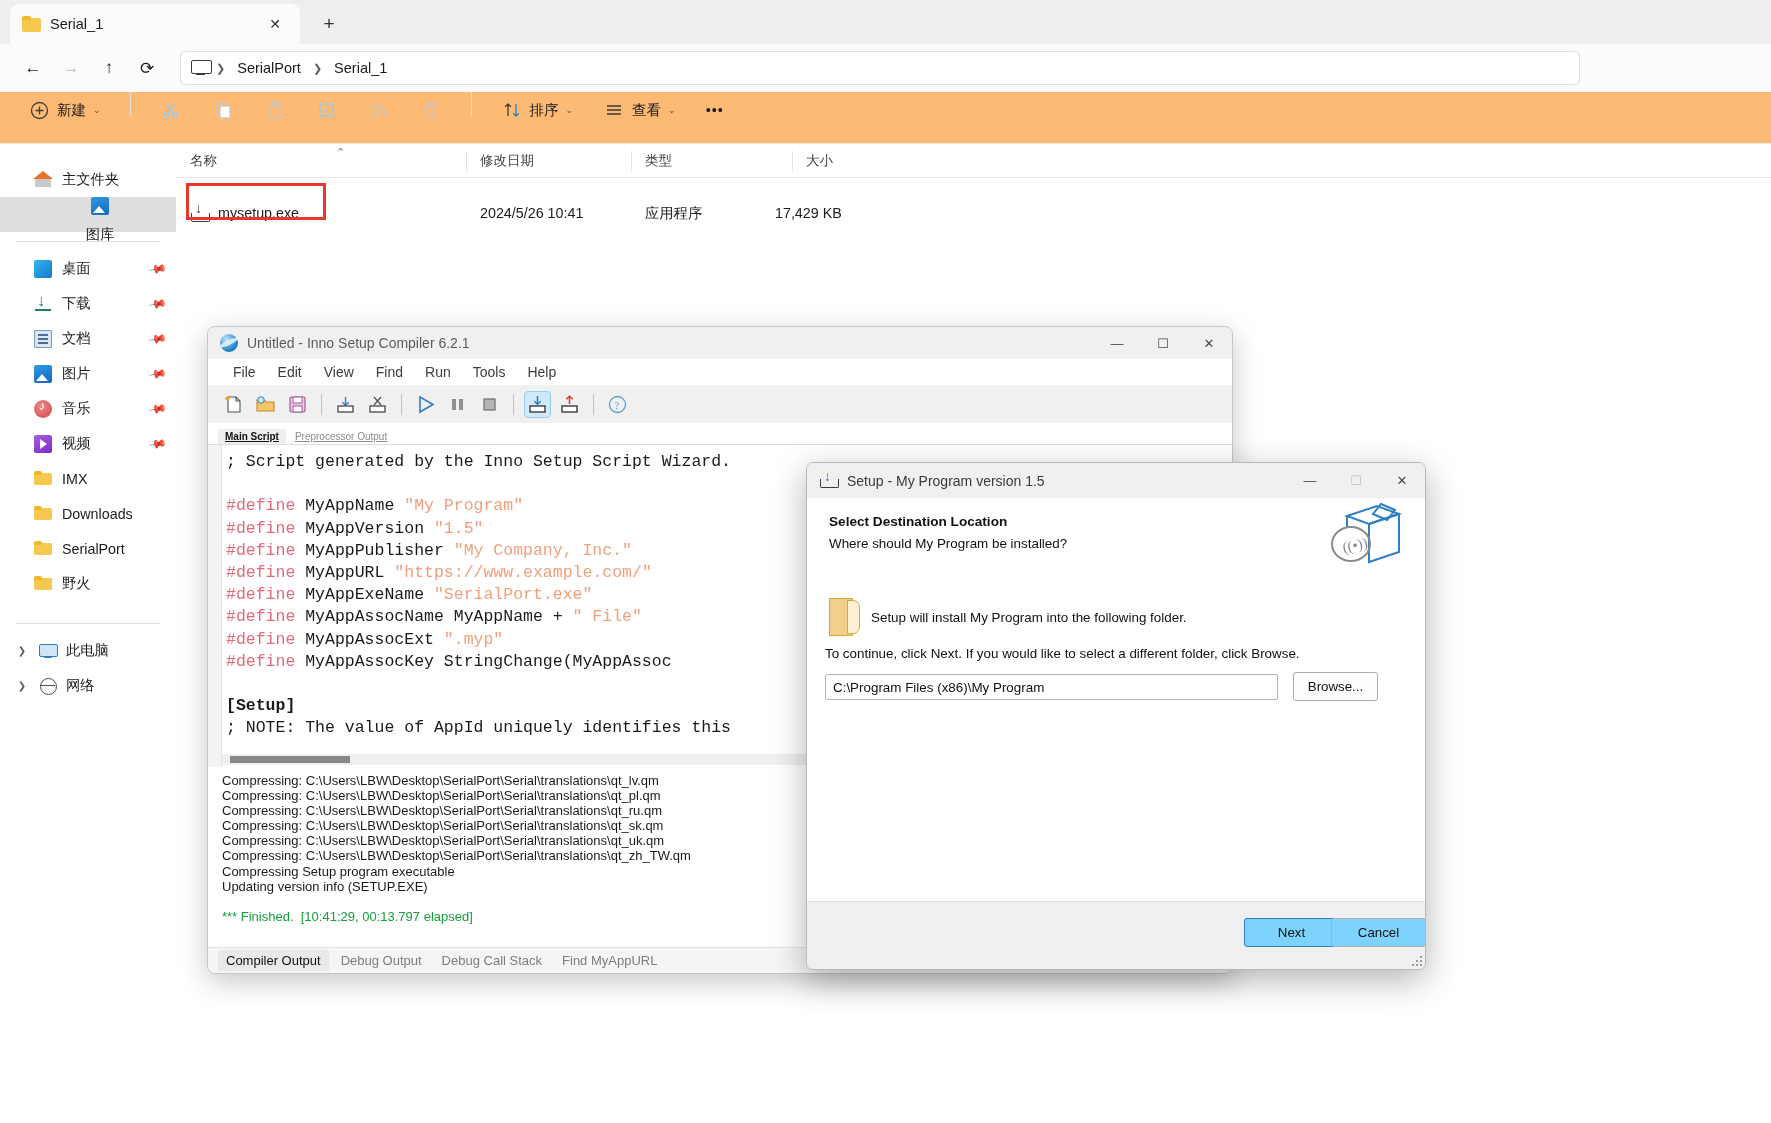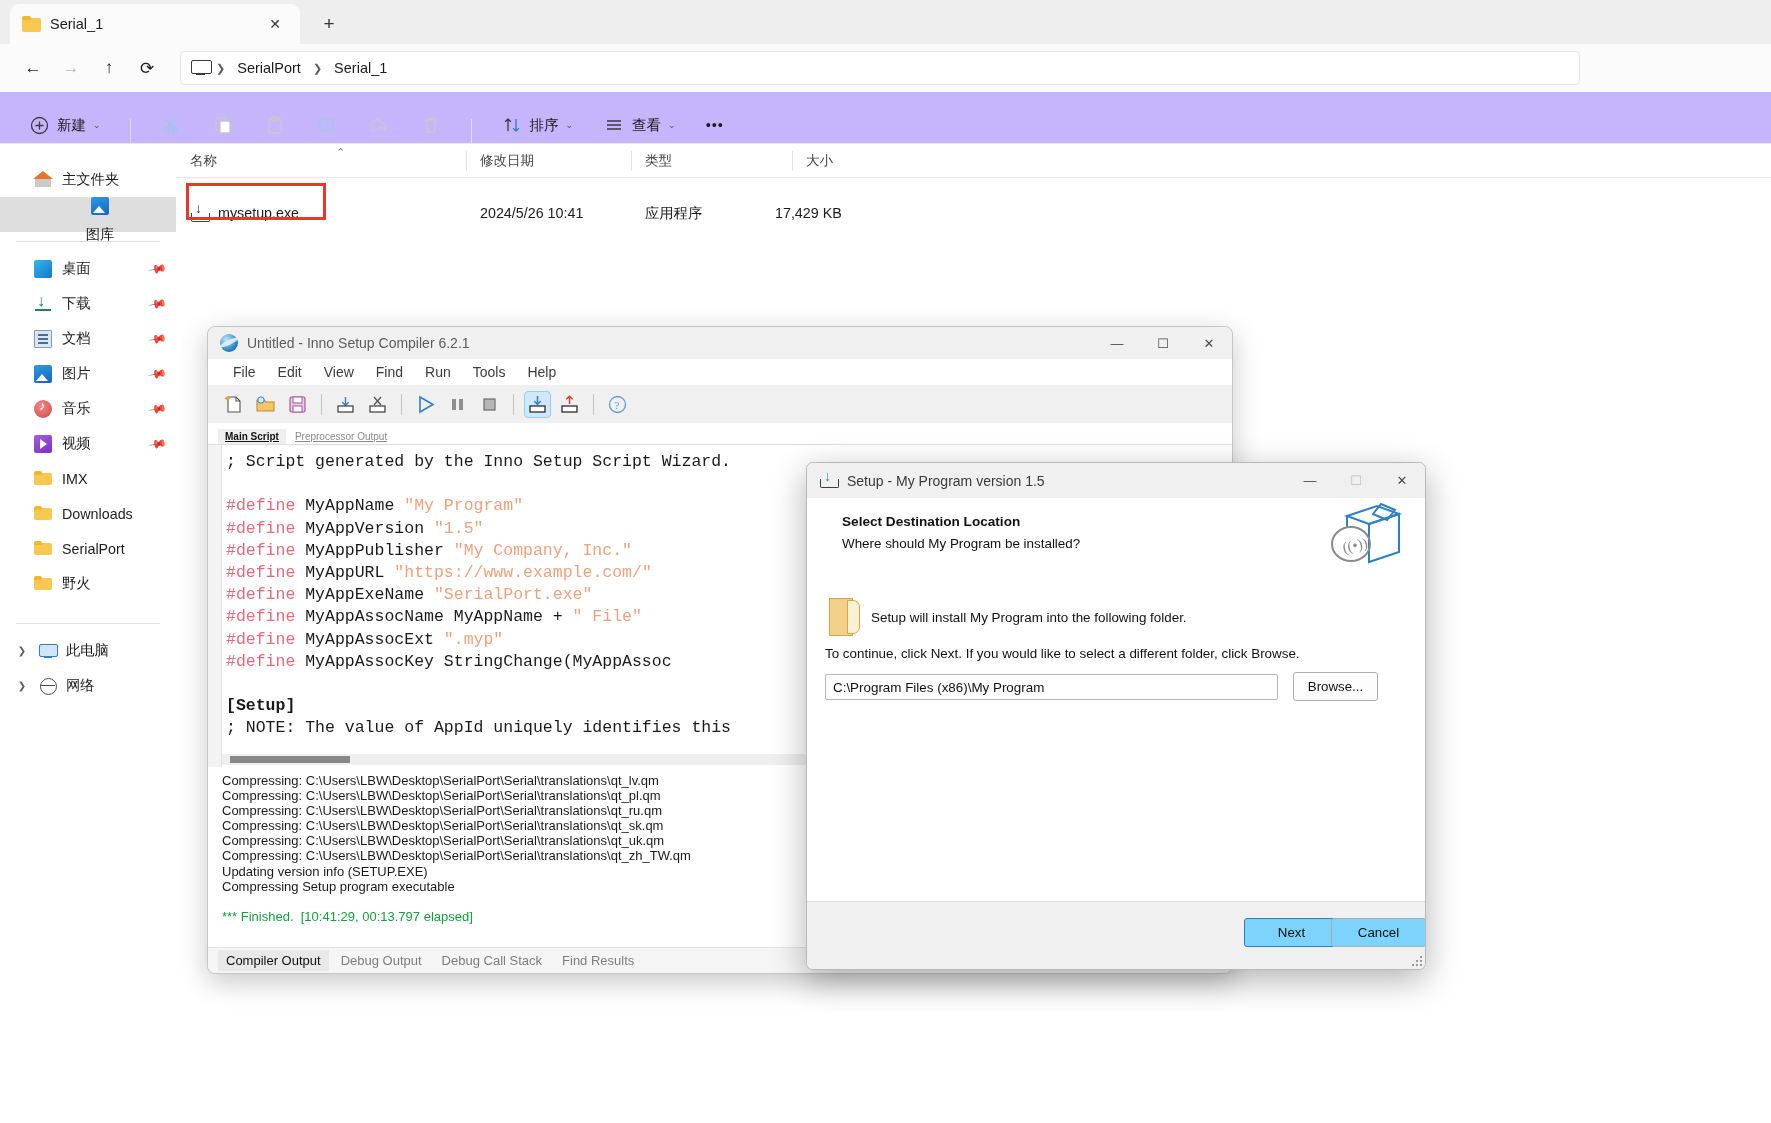--- a/index.html
+++ b/index.html
@@ -41,21 +41,21 @@
             border-radius:5px; font-size:17px; color:#1c1c1c; }
   .navbtn.dim { color:#b9b9b9; }
   .addrbar { margin-left:14px; flex:1; height:34px; background:#ffffff; border:1px solid #e2e2e2;
              border-radius:5px; display:flex; align-items:center; padding:0 10px; gap:6px; max-width:1400px;}
   .crumb { font-size:14.5px; color:#1c1c1c; padding:2px 6px; border-radius:3px; white-space:nowrap;}
   .crumb-sep { color:#5b5b5b; font-size:11px; }
   .pc-ico { width:19px; height:16px; position:relative; }
   .pc-ico:before{content:""; position:absolute; left:0; top:0; width:19px; height:12px; border:1.6px solid #3a3a3a; border-radius:2px;}
   .pc-ico:after{content:""; position:absolute; left:5px; top:13px; width:9px; height:2px; background:#3a3a3a;}
 
-  .exp-toolbar { height:52px; background:#c4b5fd; display:flex; align-items:flex-end; padding:0 18px; gap:10px;
+  .exp-toolbar { height:52px; background:#fdba74; display:flex; align-items:flex-start; padding:0 18px; gap:10px;
                  border-bottom:1px solid #e8e8e8; }
   .tb-item { height:36px; display:flex; align-items:center; gap:7px; padding:0 10px; border-radius:5px;
              font-size:14.5px; color:#1c1c1c; white-space:nowrap;}
   .tb-sep { width:1px; height:24px; background:#dedede; margin:0 9px; }
   .chev { font-size:9px; color:#555; }
   .tb-ico { width:22px; height:22px; display:flex; align-items:center; justify-content:center; }
 
   .exp-body { position:absolute; left:0; top:144px; right:0; bottom:0; display:flex; }
   .exp-sidebar { width:176px; flex:none; padding-top:18px; }
   .side-item { height:35px; display:flex; align-items:center; gap:10px; padding:0 10px 0 34px;
@@ -153,21 +153,21 @@
 
   
   .wiz { position:absolute; left:806px; top:462px; width:620px; height:508px;
          background:#f0f0f0; border:1px solid #b9b9b9; border-radius:7px;
          box-shadow:0 10px 34px rgba(0,0,0,.30); overflow:hidden;}
   .wiz-title { height:35px; background:#f0f0f0; display:flex; align-items:center; padding-left:12px; gap:9px;}
   .wiz-title .txt { font-size:14px; color:#3a3a3a;}
   .wz-ico { width:19px; height:19px; position:relative; flex:none;}
   .wz-ico:before{content:""; position:absolute; left:1px; bottom:2px; width:17px; height:8px; border:1.6px solid #3d3d3d; border-top:none; border-radius:0 0 2px 2px;}
   .wz-ico:after{content:"↓"; position:absolute; left:5px; top:-3px; font-size:14px; color:#2f7fc4;}
-  .wiz-page { background:#fff; height:403px; position:relative; padding:16px 20px 0 35px;}
+  .wiz-page { background:#fff; height:403px; position:relative; padding:16px 20px 0 22px;}
   .wiz-h { font-size:13.6px; font-weight:bold; color:#111; }
   .wiz-sub { font-size:13.4px; color:#111; margin-top:7px;}
   .wiz-art { position:absolute; right:20px; top:2px; width:80px; height:72px;}
   .folder-big { position:absolute; left:22px; top:100px; width:30px; height:36px;}
   .folder-big:before{content:""; position:absolute; left:0; top:0; width:22px; height:36px; background:#f2d08a; border:1.6px solid #d6a741;}
   .folder-big:after{content:""; position:absolute; left:18px; top:2px; width:11px; height:32px; background:#fdf1d4; border:1.6px solid #d6a741; border-radius:0 7px 7px 0;}
   .wiz-line1 { position:absolute; left:64px; top:112px; font-size:13.4px; color:#111;}
   .wiz-line2 { position:absolute; left:18px; top:148px; font-size:13.4px; color:#111;}
   .wiz-input { position:absolute; left:18px; top:176px; width:453px; height:26px;
                border:1px solid #b5b5b5; background:#fff; font-size:13.4px; color:#111;
@@ -519,31 +519,31 @@
         </div>
     </div>
 
     <div class="out">
       <div class="ol">Compressing: C:\Users\LBW\Desktop\SerialPort\Serial\translations\qt_lv.qm</div>
       <div class="ol">Compressing: C:\Users\LBW\Desktop\SerialPort\Serial\translations\qt_pl.qm</div>
       <div class="ol">Compressing: C:\Users\LBW\Desktop\SerialPort\Serial\translations\qt_ru.qm</div>
       <div class="ol">Compressing: C:\Users\LBW\Desktop\SerialPort\Serial\translations\qt_sk.qm</div>
       <div class="ol">Compressing: C:\Users\LBW\Desktop\SerialPort\Serial\translations\qt_uk.qm</div>
       <div class="ol">Compressing: C:\Users\LBW\Desktop\SerialPort\Serial\translations\qt_zh_TW.qm</div>
+      <div class="ol">Compressing Setup program executable</div>
       <div class="ol">Updating version info (SETUP.EXE)</div>
-      <div class="ol">Compressing Setup program executable</div>
       <div class="ol">&nbsp;</div>
       <div class="ol ok">*** Finished.  [10:41:29, 00:13.797 elapsed]</div>
     </div>
 
     <div class="inno-bottabs">
       <span class="bt sel">Compiler Output</span>
       <span class="bt">Debug Output</span>
       <span class="bt">Debug Call Stack</span>
-      <span class="bt">Find Results</span>
+      <span class="bt">Find MyAppURL</span>
     </div>
 
     <div class="inno-status">
       
       
       
     </div>
   </div>
 
   <div class="wiz">

